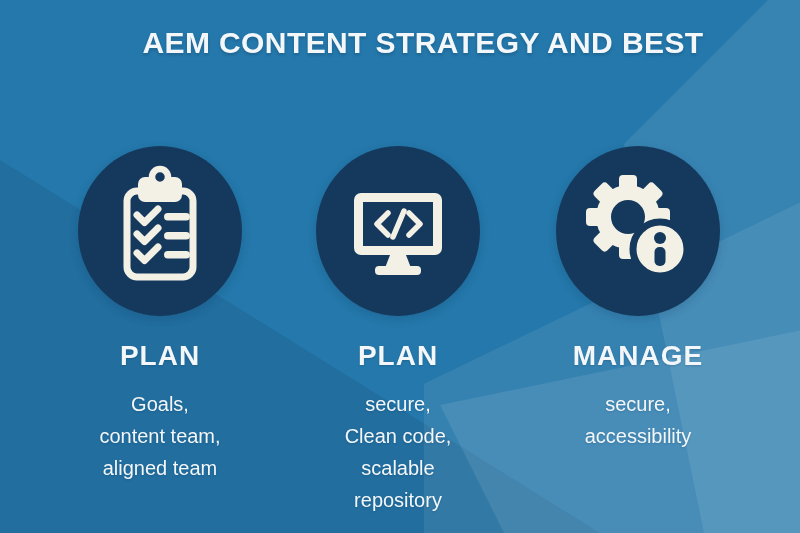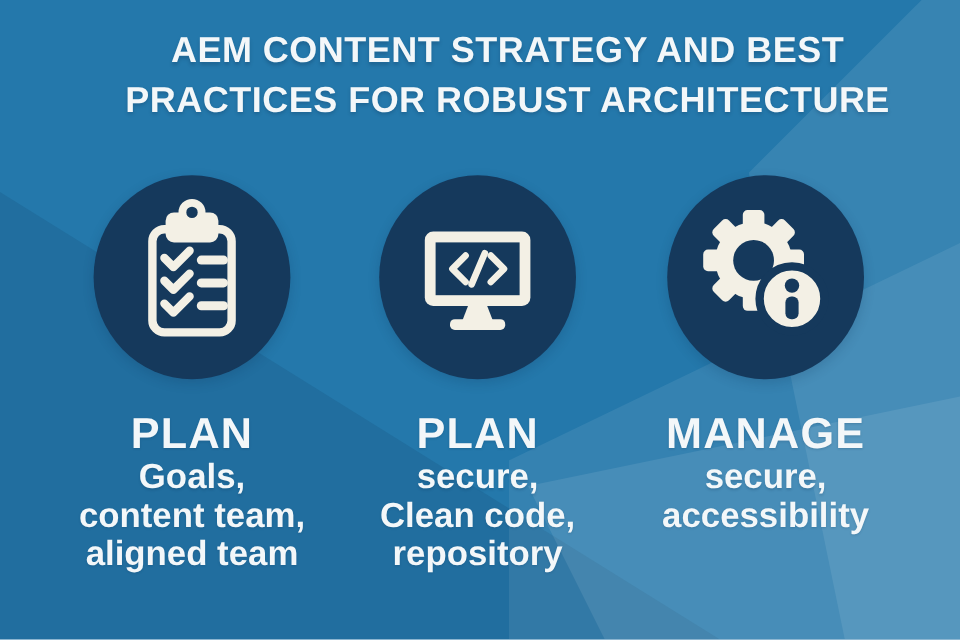--- a/index.html
+++ b/index.html
@@ -58,46 +58,45 @@
   .cream-f { fill: var(--icon); }
   .dark-f  { fill: var(--circle); }
   .cream-s { stroke: var(--icon); fill: none; stroke-linecap: round; stroke-linejoin: round; }
   .cream-s-f { stroke: var(--icon); fill: var(--circle); }
   .dark-ring { stroke: var(--circle); }
 
   .col-heading {
     margin-top: 24px;
     color: var(--text);
     font-weight: bold;
-    font-size: 36px;
+    font-size: 28px;
     letter-spacing: 1px;
     text-shadow: 0 1px 2px rgba(10, 40, 70, 0.2);
     text-align: center;
   }
   .col-sub {
-    margin-top: 0;
+    margin-top: 16px;
     color: var(--text);
-    font-size: 29px;
-    font-weight: 700;
+    font-size: 20px;
+    font-weight: 400;
     line-height: 32px;
     text-shadow: 0 1px 2px rgba(10, 40, 70, 0.18);
   }
 </style>
 </head>
 <body>
 
 <div class="canvas">
   <div class="wedge wedge-left-dark"></div>
   <div class="wedge wedge-right-top"></div>
   <div class="wedge wedge-fan-outer"></div>
   <div class="wedge wedge-fan-inner"></div>
 
   <div class="title">
     <div>AEM CONTENT STRATEGY AND BEST</div>
-    <div>PRACTICES FOR ROBUST ARCHITECTURE</div>
   </div>
 
   <div class="col col-plan">
     <div class="icon-circle">
       <svg viewBox="0 0 160 160">
         <rect x="47" y="40" width="66" height="86" rx="10" class="cream-s" stroke-width="7"></rect>
         <rect x="58" y="26" width="44" height="25" rx="7" class="cream-f"></rect>
         <circle cx="80" cy="26" r="8" class="cream-s-f" stroke-width="6.5"></circle>
         <path d="M57 64 l7.5 7.5 L78 58" class="cream-s" stroke-width="7"></path>
         <rect x="84" y="62" width="26" height="7.5" rx="3.75" class="cream-f"></rect>
@@ -124,20 +123,21 @@
         <path d="M86 60 L75 86" class="cream-s" stroke-width="5.5"></path>
         <path d="M91 62 L102 73 L91 84" class="cream-s" stroke-width="5.5"></path>
         <polygon points="72,104 88,104 93,117 67,117" class="cream-f"></polygon>
         <rect x="57" y="115" width="46" height="9" rx="4" class="cream-f"></rect>
       </svg>
     </div>
     <div class="col-heading">PLAN</div>
     <div class="col-sub">
       <div>secure,</div>
       <div>Clean code,</div>
+      <div>scalable</div>
       <div>repository</div>
     </div>
   </div>
 
   <div class="col col-manage">
     <div class="icon-circle">
       <svg viewBox="0 0 160 160">
         <g transform="translate(70,66)">
           <g class="cream-f">
             <rect x="-9" y="-42" width="18" height="20" rx="4"></rect>

